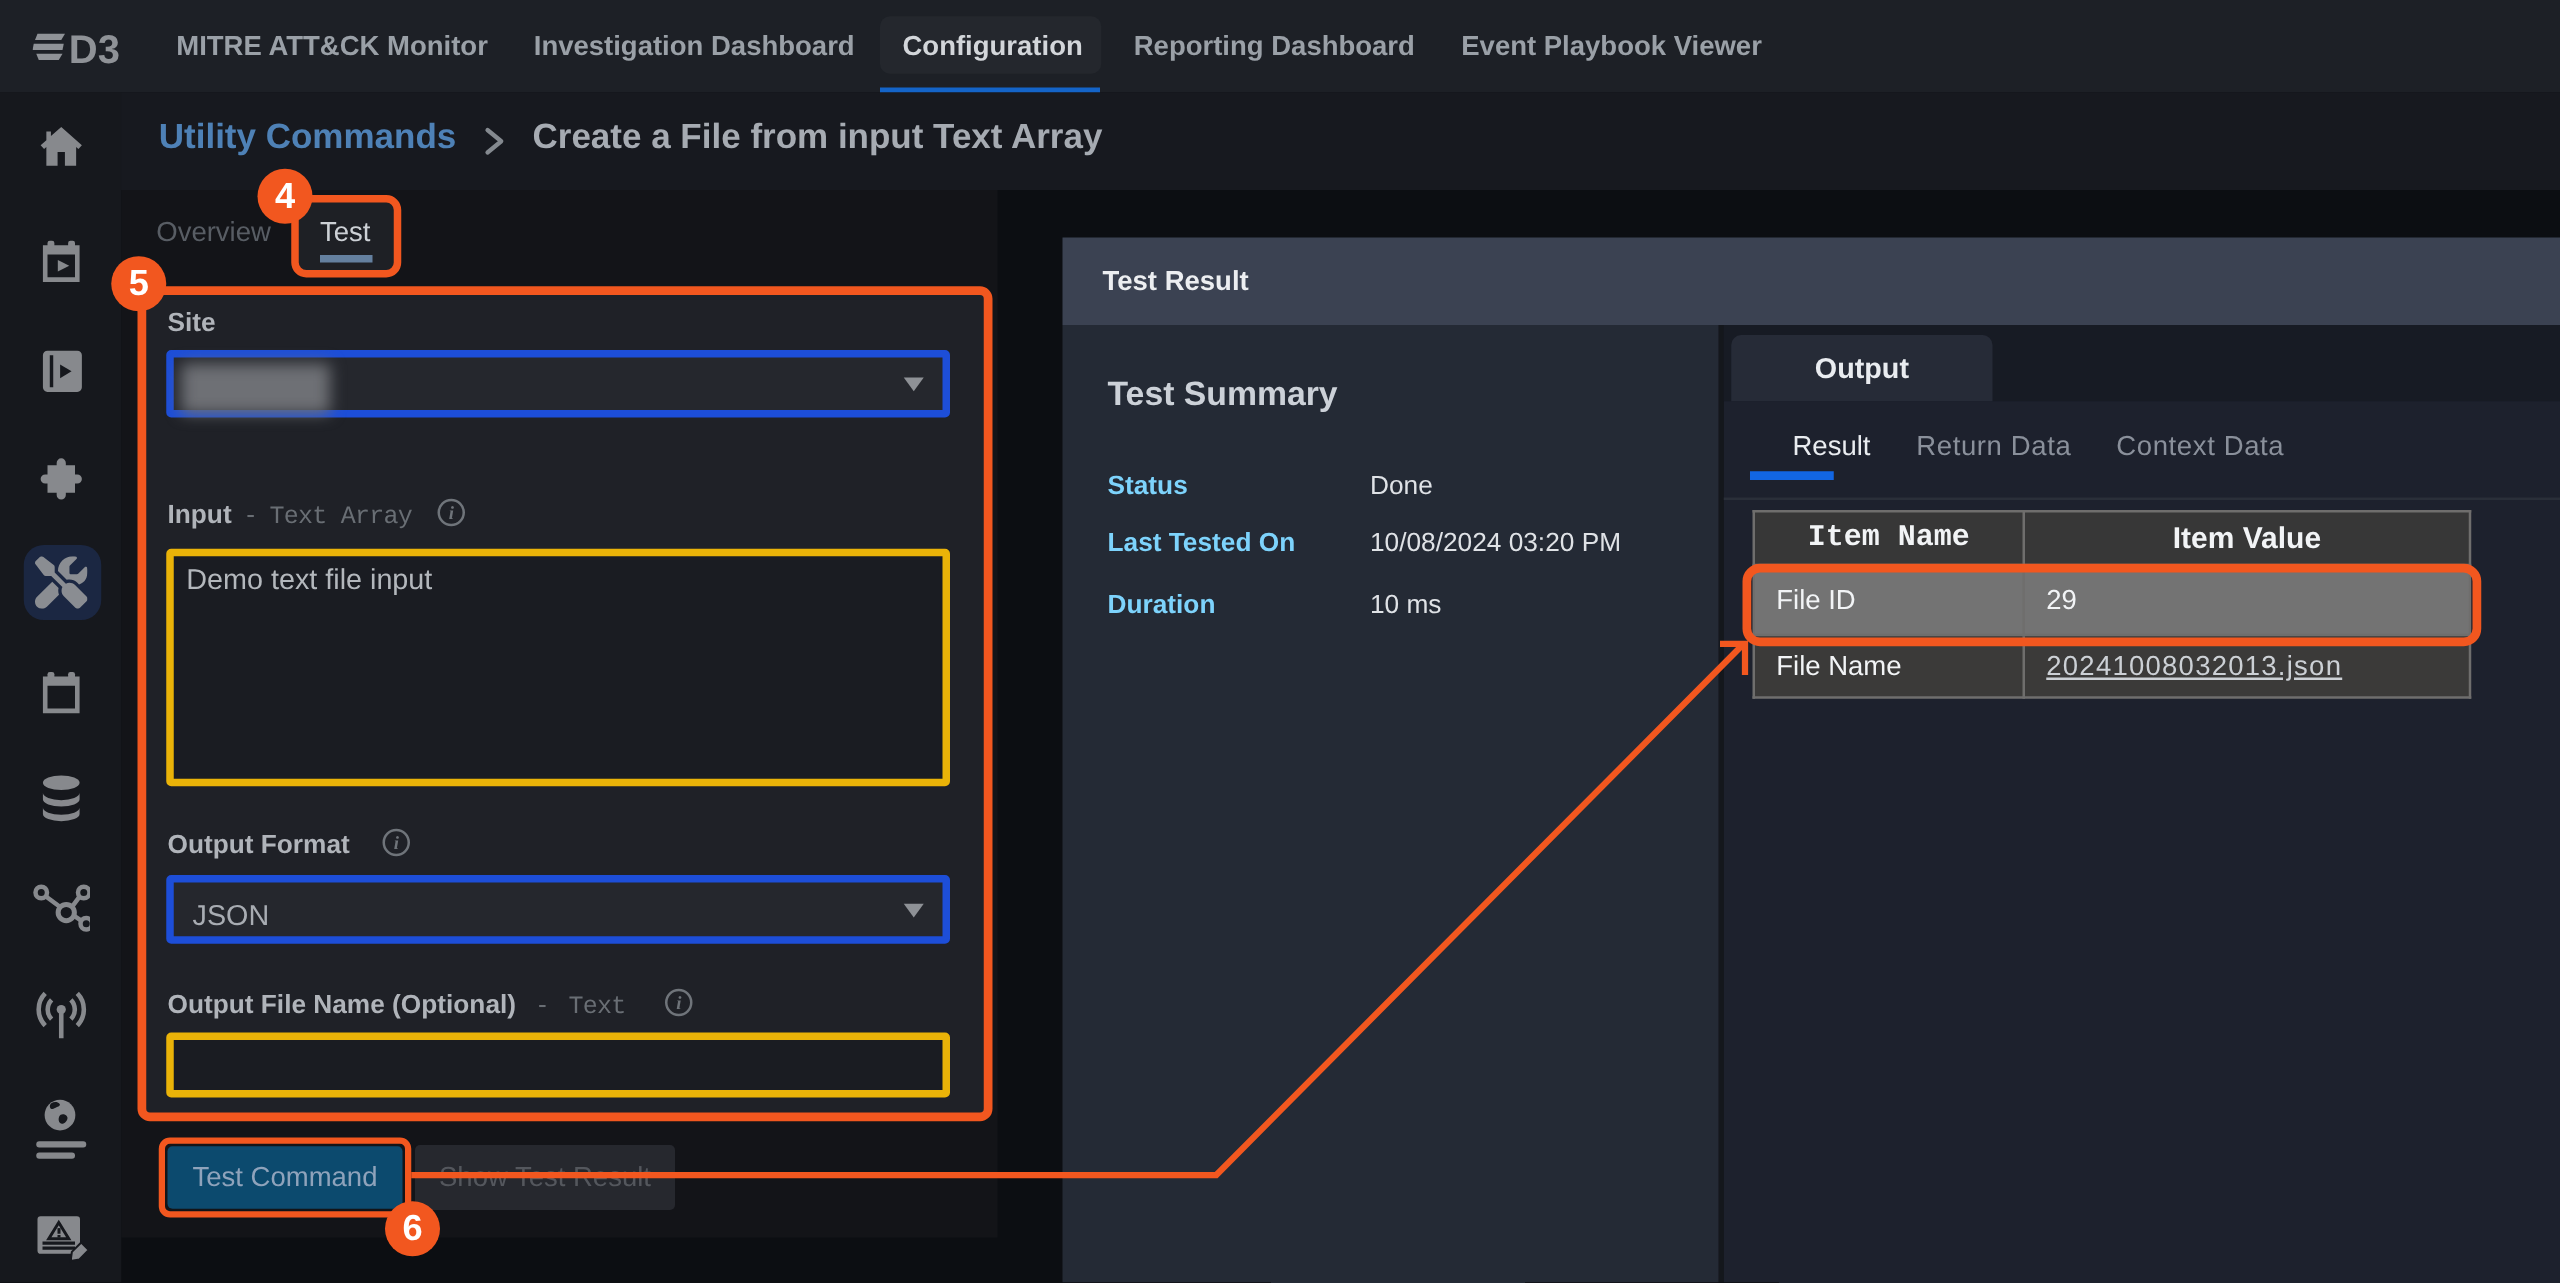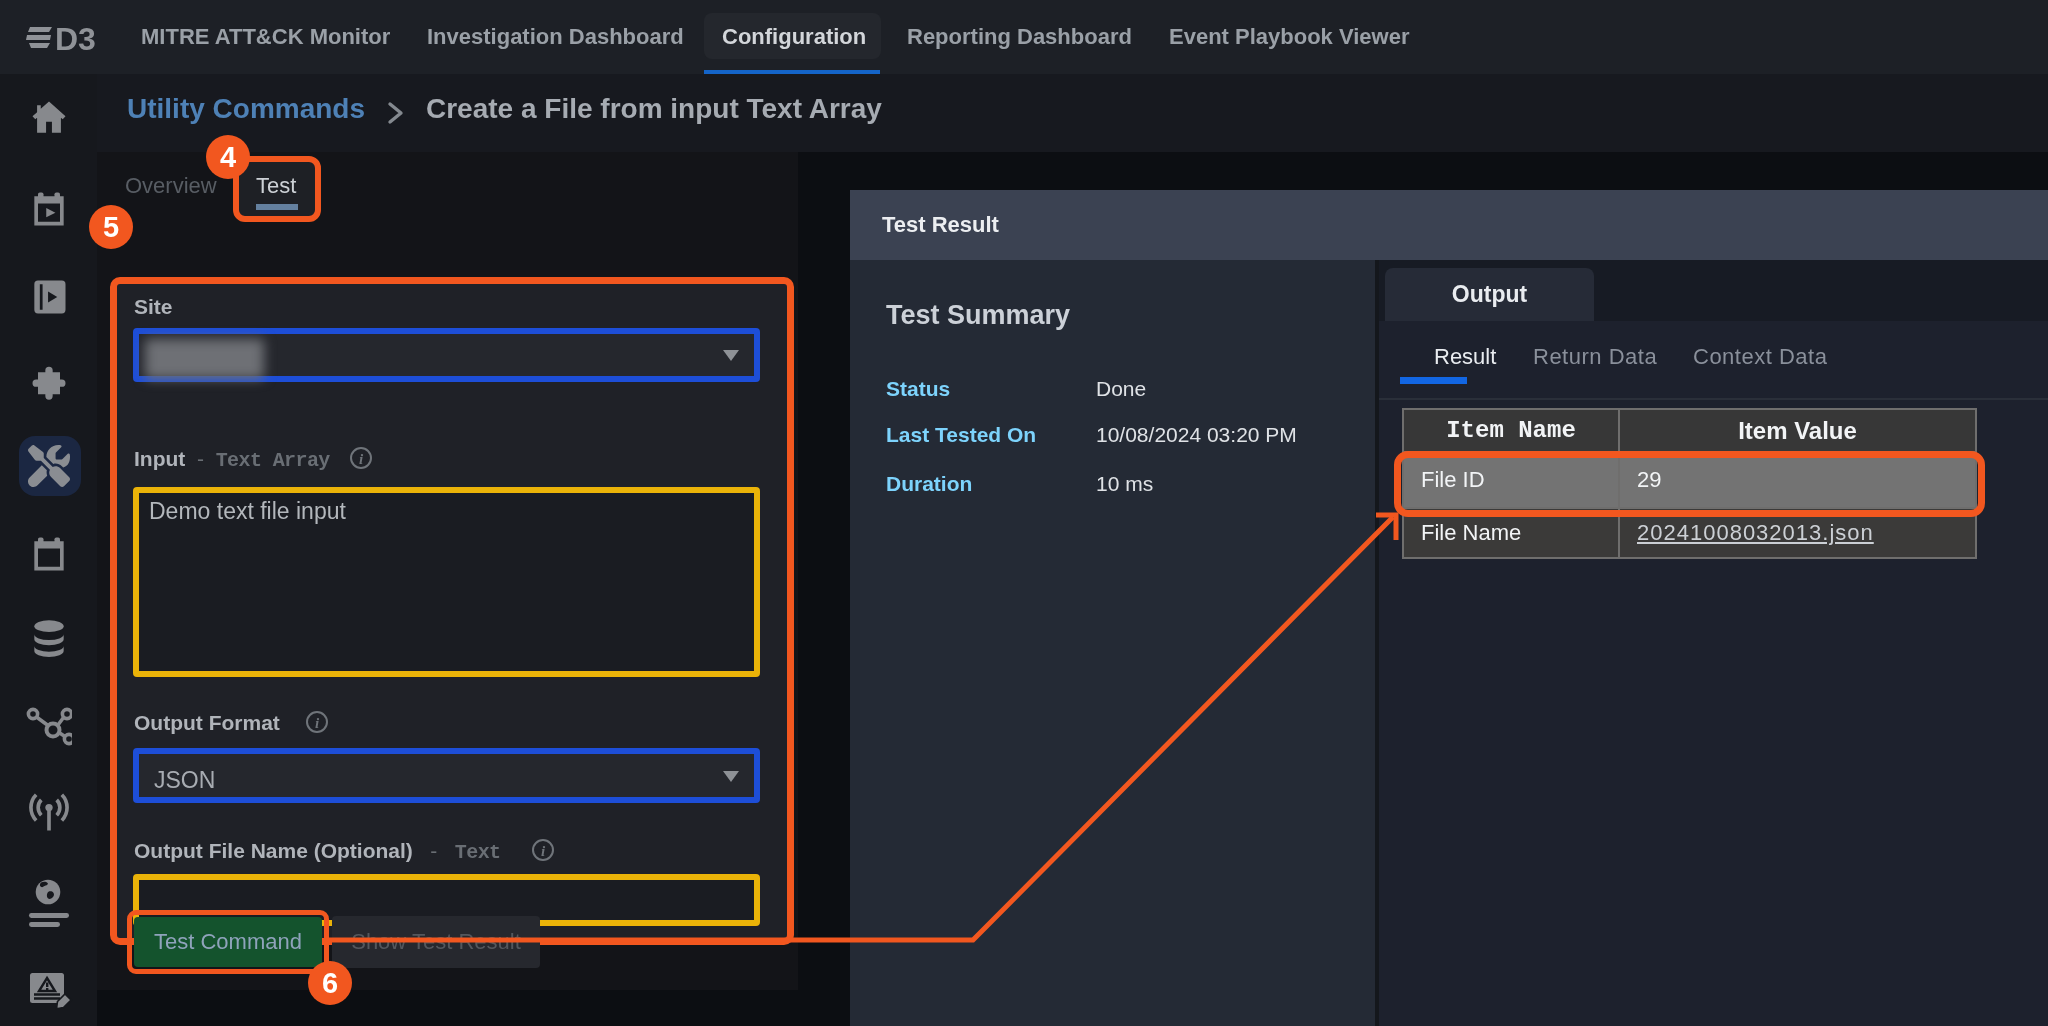--- a/index.html
+++ b/index.html
@@ -15,40 +15,40 @@
   
   #crumbbar { position:absolute; left:0; top:74px; width:2048px; height:78px; background:#17191f; }
   .crumb { position:absolute; top:0; height:78px; line-height:70px; font-size:28px; font-weight:bold; white-space:nowrap; }
 
   
   #sidebar { position:absolute; left:0; top:74px; width:97px; height:952px; background:#16181d; }
   .sicon { position:absolute; left:27px; width:44px; height:44px; }
   #tool-pill { position:absolute; left:19px; top:362px; width:62px; height:60px; background:#1b2742; border-radius:16px; }
 
   
-  #fpanel { position:absolute; left:110px; top:229px; width:684px; height:668px; background:#1f2127; border:7px solid #f2571f; border-radius:10px;margin-top:48px; }
+  #fpanel { position:absolute; left:110px; top:229px; width:684px; height:668px; background:#1f2127; border:7px solid #f2571f; border-radius:10px; }
   .flabel { position:absolute; font-size:21px; font-weight:bold; color:#b0b4ba; white-space:nowrap; }
-  .fmono { font-family:"Liberation Mono", monospace; font-weight:bold; font-size:20px; letter-spacing:-0.6px; color:#696e74; }
+  .fmono { font-family:"Liberation Mono", monospace; font-weight:normal; font-size:20px; letter-spacing:-0.6px; color:#696e74; }
   .fdash { font-weight:normal; font-size:21px; color:#696e74; }
   .fselect { position:absolute; left:16px; width:627px; height:54px; background:#25272d; border:6px solid #1d4ed8; border-radius:4px; }
   .finput  { position:absolute; left:16px; width:627px; background:#1a1c22; border:6px solid #eab308; border-radius:4px; font-size:22px; color:#b3b7bc; }
   .caret { position:absolute; right:15px; top:50%; margin-top:-5px; width:0; height:0; border-left:8px solid transparent; border-right:8px solid transparent; border-top:11px solid #8e9196; }
 
   
   .anum { position:absolute; width:44px; height:44px; border-radius:50%; background:#f2571f; color:#fff; font-size:29px; font-weight:bold; text-align:center; line-height:44px; z-index:40; }
 
   
   #tab-overview { position:absolute; left:125px; top:173px; font-size:22px; color:#585d64; }
   #tab-test { position:absolute; left:256px; top:173px; font-size:22px; color:#cdd1d6; }
   #tab-test-underline { position:absolute; left:256px; top:204px; width:42px; height:6px; background:#64809f; }
   #tab-test-box { position:absolute; left:233px; top:156px; width:88px; height:66px; border:6px solid #f2571f; border-radius:12px; z-index:10; background:#1e2025; }
   #tab-test, #tab-test-underline { z-index:20; }
 
   
-  #btn-test { position:absolute; left:134px; top:917px; width:188px; height:50px; background:#14532d; border-radius:4px; color:#8fa3bb; font-size:22px; text-align:center; line-height:50px; }
+  #btn-test { position:absolute; left:134px; top:917px; width:188px; height:50px; background:#0c4a6e; border-radius:4px; color:#8fa3bb; font-size:22px; text-align:center; line-height:50px; }
   #btn-test-box { position:absolute; left:127px; top:910px; width:202px; height:64px; border:5px solid #f2571f; border-radius:9px; z-index:30; }
   #btn-show { position:absolute; left:332px; top:916px; width:208px; height:52px; background:#26282e; border-radius:4px; color:#54575d; font-size:22px; text-align:center; line-height:52px; }
 
 
   
   #tr-header { position:absolute; left:850px; top:190px; width:1198px; height:70px; background:#3b4252; color:#eceef1; font-size:22px; font-weight:bold; line-height:70px; padding-left:32px; }
   #tr-left { position:absolute; left:850px; top:260px; width:525px; height:766px; background:#242a35; }
   #tr-div { position:absolute; left:1375px; top:260px; width:4px; height:766px; background:#14171c; }
   #tr-right { position:absolute; left:1379px; top:260px; width:669px; height:766px; background:#1d212d; }
   #tr-tabstrip { position:absolute; left:0; top:0; width:669px; height:61px; background:#171b24; }

